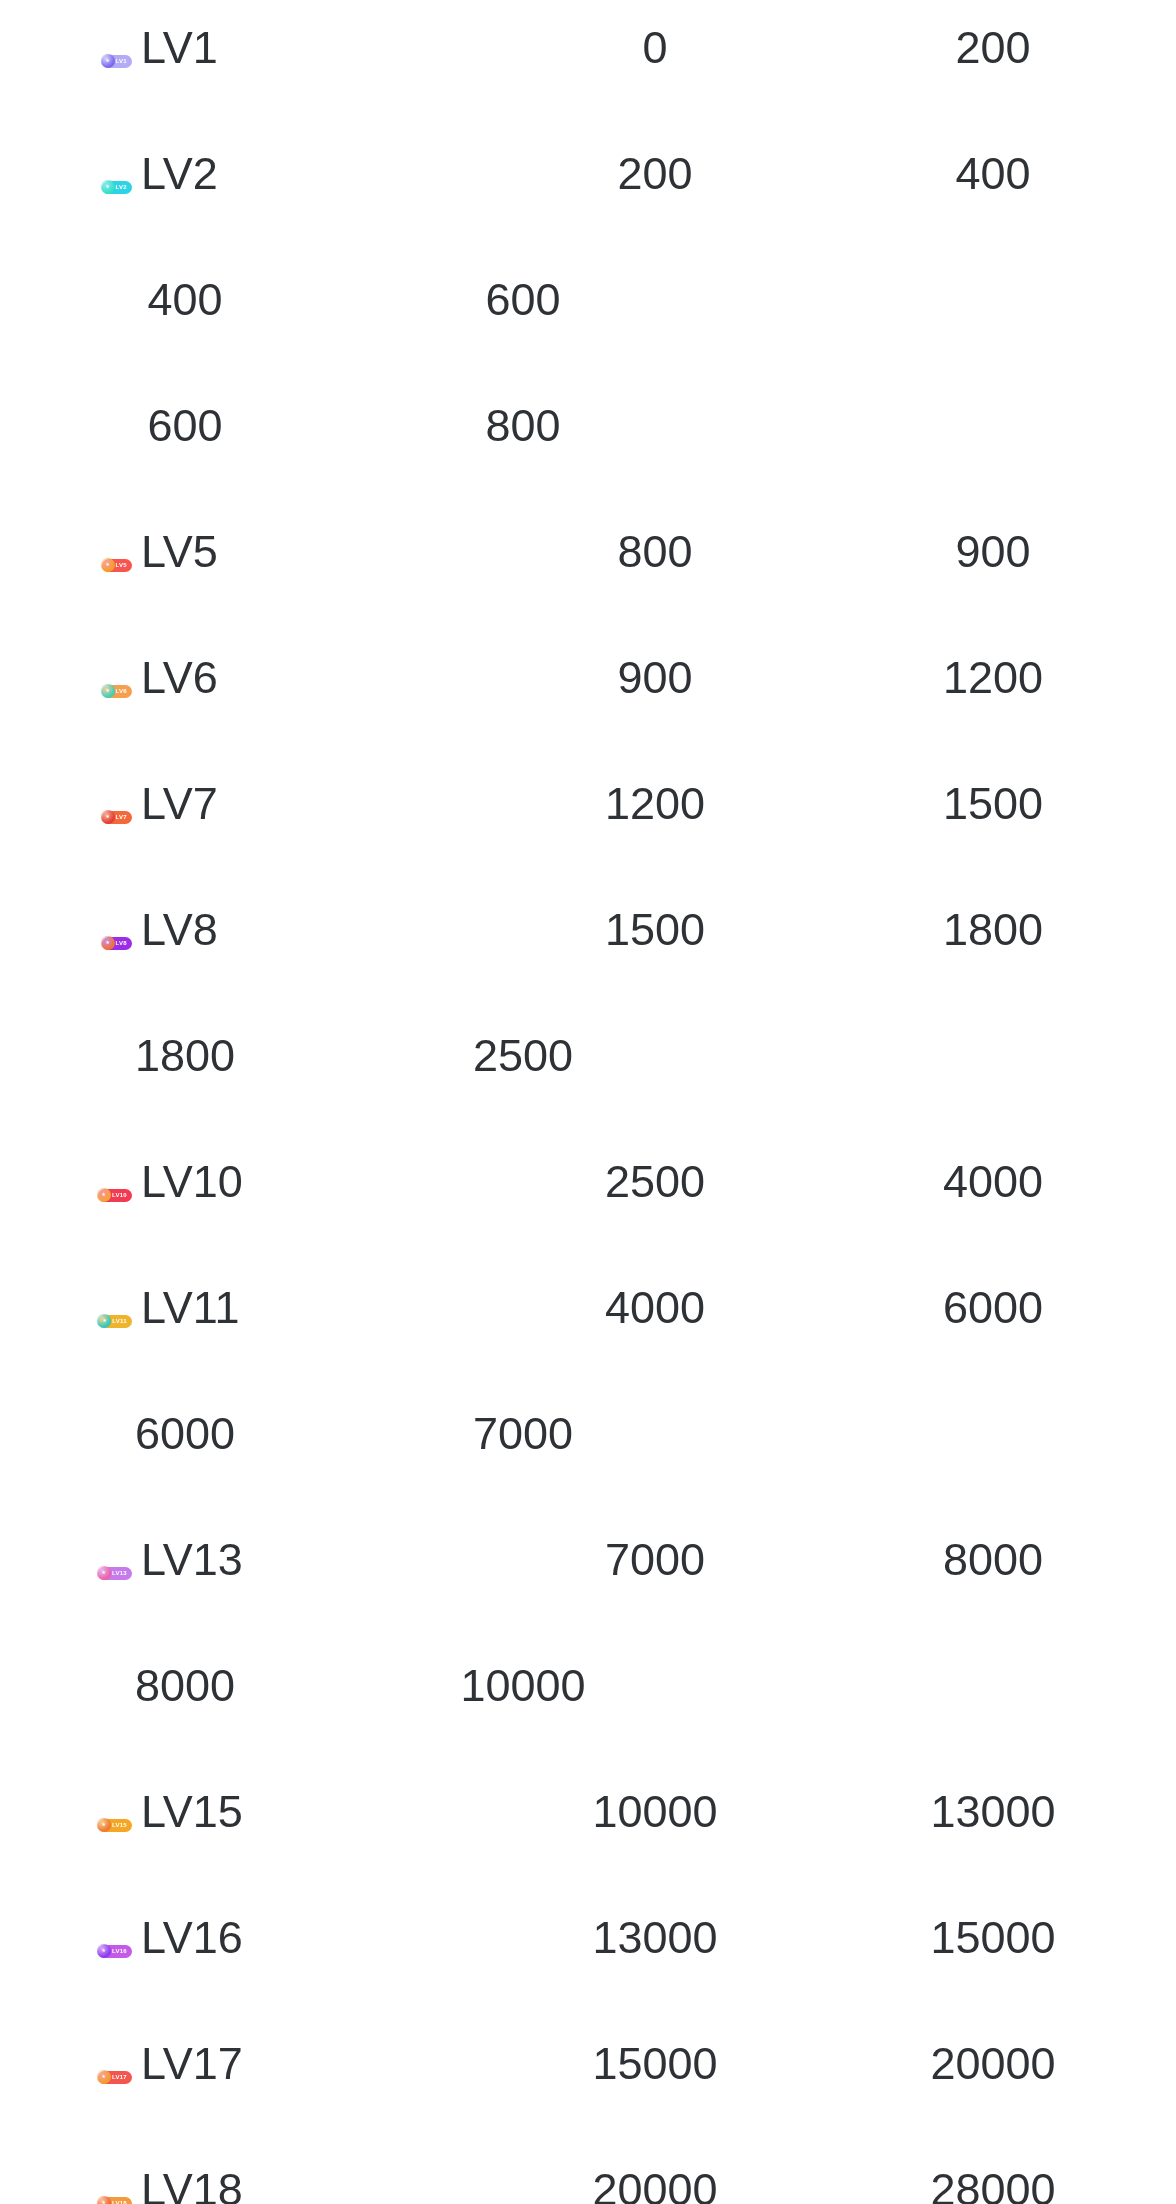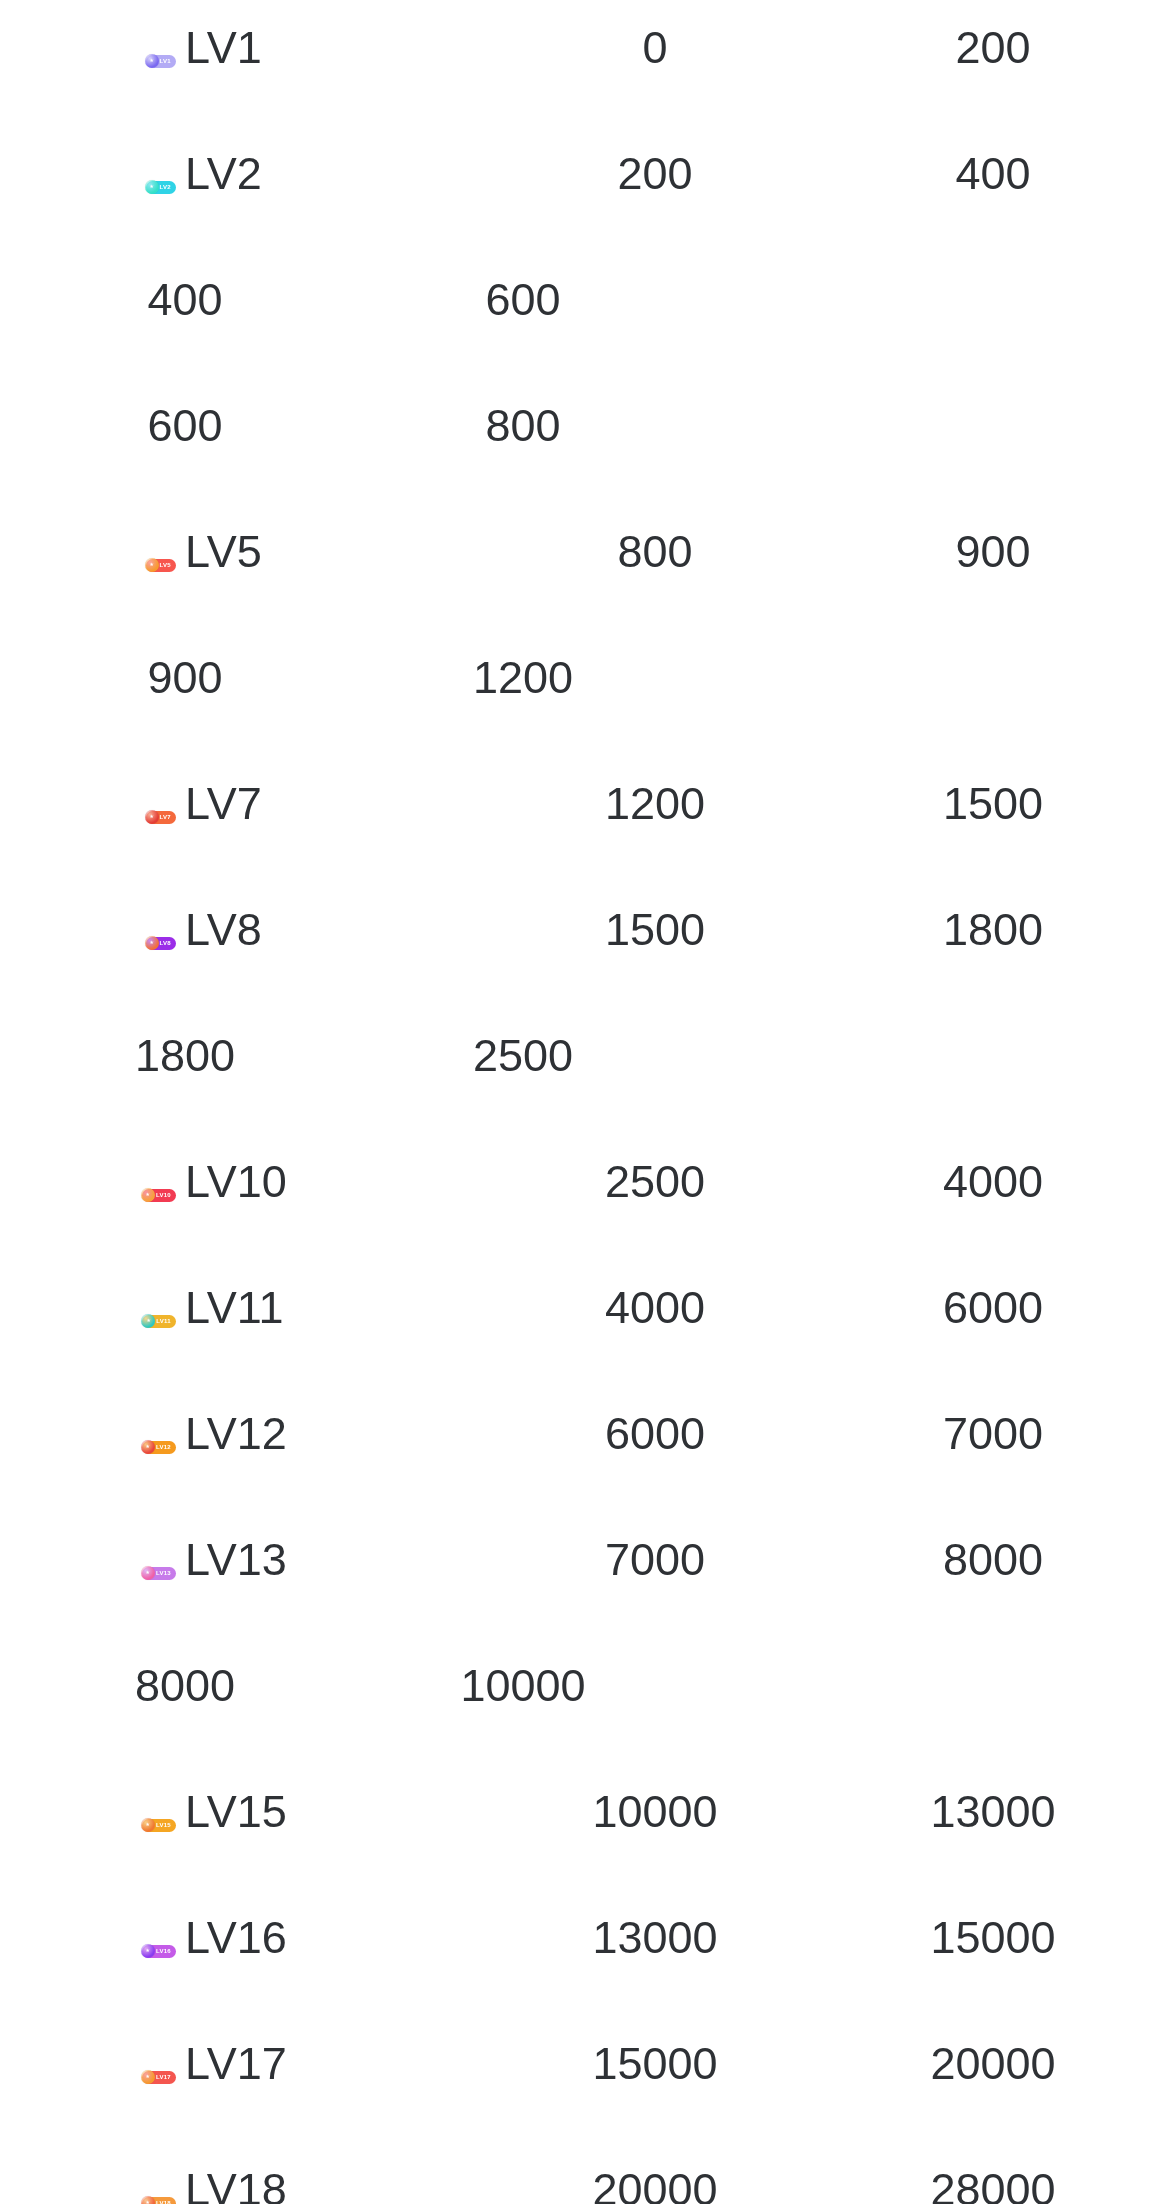--- a/index.html
+++ b/index.html
@@ -15,21 +15,21 @@
   .row {
     height: 126px;
     display: flex;
     align-items: center;
   }
   .cell { box-sizing: border-box; }
   .c1 {
     width: 470px;
     display: flex;
     align-items: center;
-    padding-left: 112px;
+    padding-left: 68px;
   }
   .badge-slot {
     width: 64px;
     flex: none;
     display: flex;
     justify-content: flex-end;
     margin-right: 9px;
     transform: translateY(13px);
   }
   .badge {
@@ -140,20 +140,31 @@
           <span class="btext">LV5</span>
         </span>
       </span>
       <span class="label">LV5</span>
     </div>
     <div class="cell c2">800</div>
     <div class="cell c3">900</div>
   </div>
 
   <div class="row">
+    <div class="cell c1">
+      <span class="badge-slot">
+        <span class="badge" style="background: rgb(246, 160, 79);">
+          <span class="dot" style="background: radial-gradient(circle at 35% 32%, rgba(255, 255, 255, 0.45), rgb(63, 208, 184) 65%);">
+                <span class="star">★</span>
+              </span>
+          <span class="btext">LV6</span>
+        </span>
+      </span>
+      <span class="label">LV6</span>
+    </div>
     <div class="cell c2">900</div>
     <div class="cell c3">1200</div>
   </div>
 
   <div class="row">
     <div class="cell c1">
       <span class="badge-slot">
         <span class="badge" style="background: rgb(244, 105, 60);">
           <span class="dot" style="background: radial-gradient(circle at 35% 32%, rgba(255, 255, 255, 0.45), rgb(227, 61, 53) 65%);">
                 <span class="star">★</span>
@@ -214,31 +225,20 @@
           <span class="btext">LV11</span>
         </span>
       </span>
       <span class="label">LV11</span>
     </div>
     <div class="cell c2">4000</div>
     <div class="cell c3">6000</div>
   </div>
 
   <div class="row">
-    <div class="cell c1">
-      <span class="badge-slot">
-        <span class="badge" style="background: rgb(245, 154, 30);">
-          <span class="dot" style="background: radial-gradient(circle at 35% 32%, rgba(255, 255, 255, 0.45), rgb(232, 69, 60) 65%);">
-                <span class="star">★</span>
-              </span>
-          <span class="btext">LV12</span>
-        </span>
-      </span>
-      <span class="label">LV12</span>
-    </div>
     <div class="cell c2">6000</div>
     <div class="cell c3">7000</div>
   </div>
 
   <div class="row">
     <div class="cell c1">
       <span class="badge-slot">
         <span class="badge" style="background: rgb(199, 123, 234);">
           <span class="dot" style="background: radial-gradient(circle at 35% 32%, rgba(255, 255, 255, 0.45), rgb(240, 96, 168) 65%);">
                 <span class="star">★</span>

